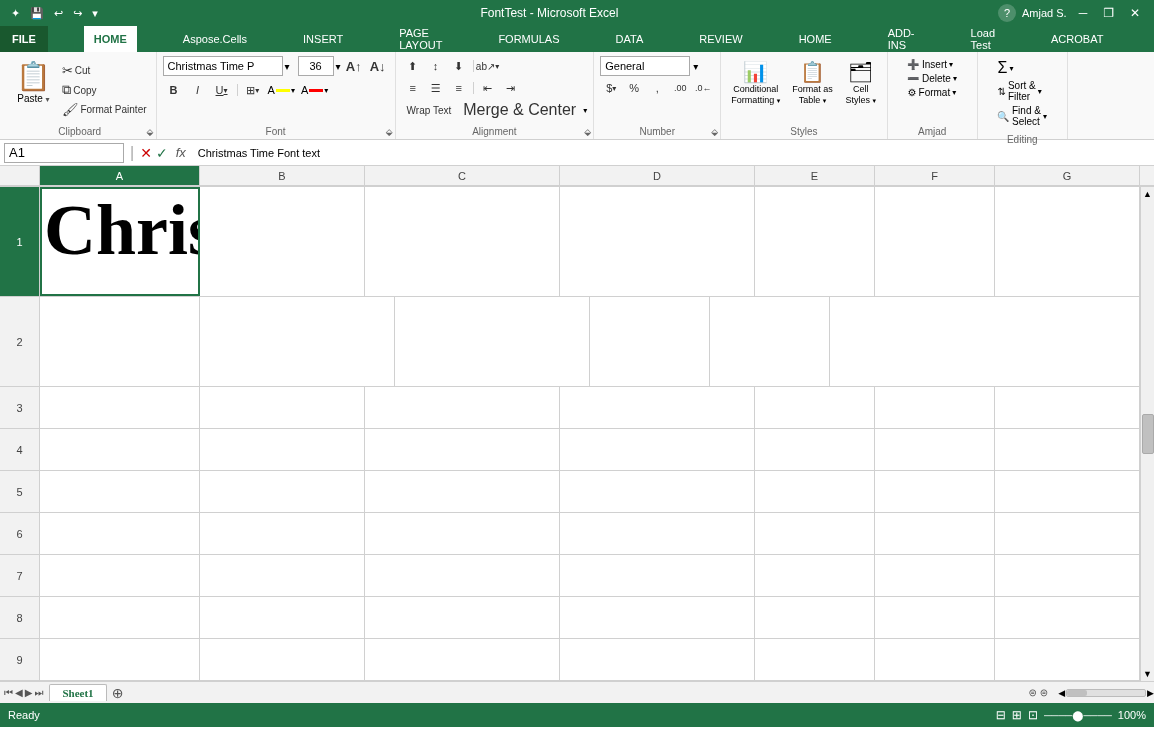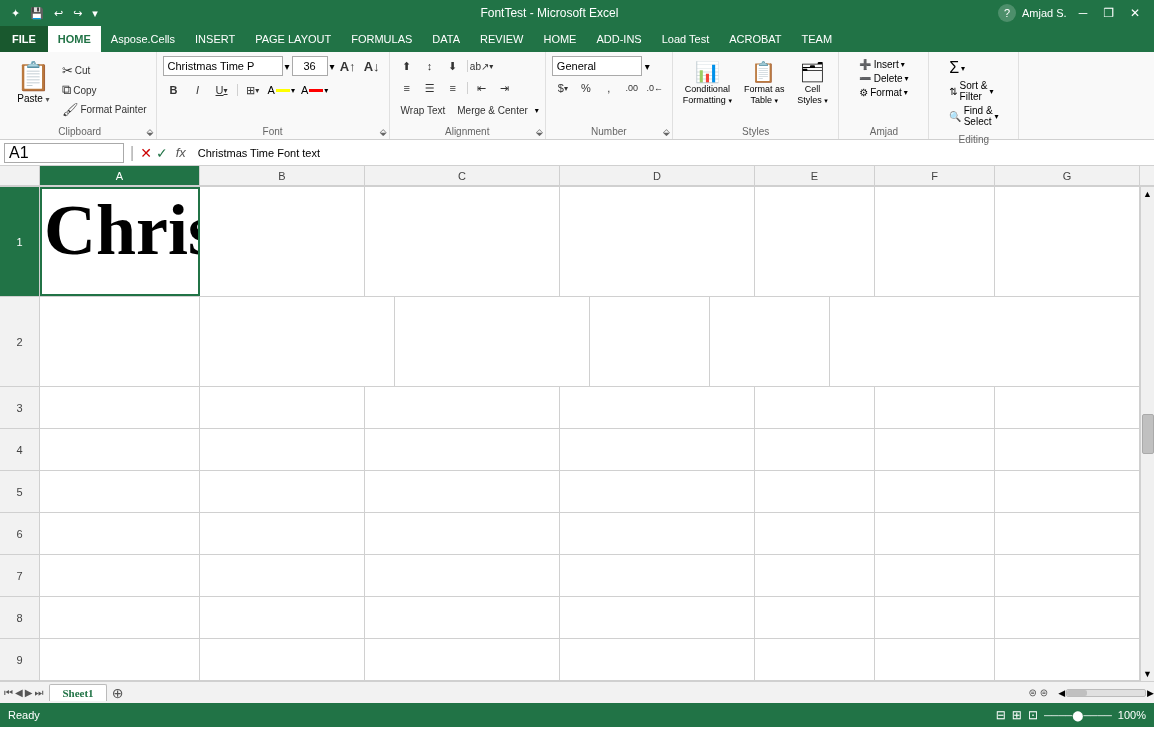--- a/index.html
+++ b/index.html
@@ -21,20 +21,21 @@
     #titlebar .left-icons { display: flex; align-items: center; gap: 4px; }
     #titlebar .left-icons span { font-size: 11px; cursor: pointer; padding: 1px 3px; }
 
     
     #ribbon-tabs {
       height: 26px;
       background: #217346;
       display: flex;
       align-items: flex-end;
       padding-left: 0;
+      gap: 36px;
     }
     .ribbon-tab {
       padding: 4px 10px;
       font-size: 11px;
       cursor: pointer;
       color: white;
       height: 100%;
       display: flex;
       align-items: center;
     }
@@ -110,20 +111,21 @@
       background: white;
     }
     .font-size-box {
       width: 36px;
       height: 20px;
       border: 1px solid #aaa;
       font-size: 11px;
       padding: 1px 4px;
       text-align: center;
       background: white;
+      margin-left: 6px;
     }
     .font-format-row {
       display: flex;
       align-items: center;
       gap: 2px;
       margin-top: 2px;
     }
     .fmt-btn {
       width: 22px;
       height: 20px;
@@ -171,21 +173,21 @@
       border-bottom: 1px solid #d0d0d0;
       display: flex;
       align-items: center;
       padding: 0 4px;
       gap: 4px;
     }
     #name-box {
       width: 120px;
       height: 20px;
       border: 1px solid #aaa;
-      font-size: 16px;
+      font-size: 13px;
       padding: 1px 4px;
       background: white;
     }
     #formula-bar .divider { color: #aaa; font-size: 16px; padding: 0 2px; }
     #formula-bar .fx { font-style: italic; color: #555; font-size: 13px; padding: 0 4px; }
     #formula-input {
       flex: 1;
       height: 20px;
       border: none;
       font-size: 11px;
@@ -523,21 +525,21 @@
       <div class="align-row">
         <button class="fmt-btn">≡</button>
         <button class="fmt-btn">☰</button>
         <button class="fmt-btn">≡</button>
         <div class="ribbon-separator"></div>
         <button class="fmt-btn">⇤</button>
         <button class="fmt-btn">⇥</button>
       </div>
       <div class="align-row" style="gap:2px;">
         <button class="fmt-btn" style="width:auto;padding:1px 4px;font-size:10px;">Wrap Text</button>
-        <button class="fmt-btn" style="width:auto;padding:1px 4px;font-size:10px;">Merge &amp; Center</button>
+        <button class="fmt-btn" style="width:auto;padding:1px 4px;font-size:16px;">Merge &amp; Center</button>
         <span style="font-size:8px;">▾</span>
       </div>
     </div>
     <div class="ribbon-group-label">Alignment</div>
     <span class="group-expand-icon">⬙</span>
   </div>
 
   <div class="ribbon-group" style="min-width:100px;">
     <div class="ribbon-group-content" style="flex-direction:column;align-items:flex-start;gap:2px;padding:2px;">
       <div style="display:flex;align-items:center;gap:3px;">

